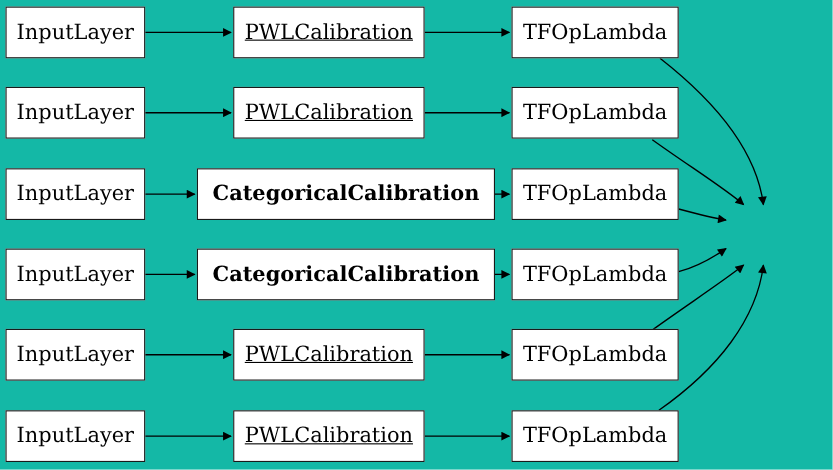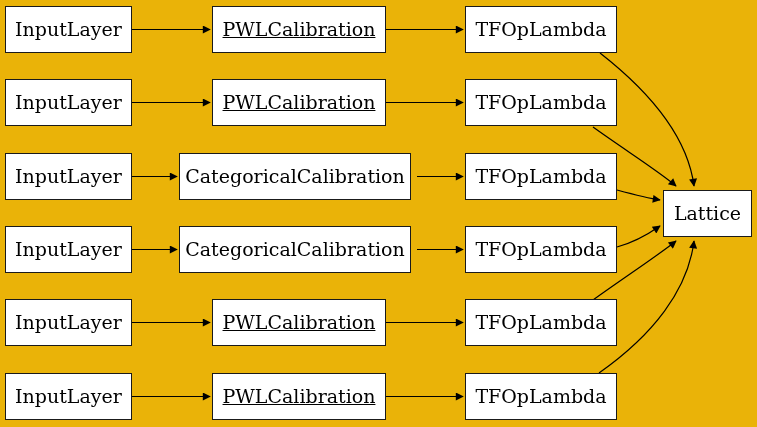--- a/index.html
+++ b/index.html
@@ -4,21 +4,21 @@
 <style>
   html, body {
     margin: 0;
     padding: 0;
     background: #ffffff;
   }
   .canvas {
     position: relative;
     width: 757px;
     height: 427px;
-    background: #eab308;
+    background: #14b8a6;
     font-family: "DejaVu Serif", "Liberation Serif", serif;
     overflow: hidden;
   }
   .edges {
     position: absolute;
     left: 0;
     top: 0;
     width: 757px;
     height: 427px;
   }
@@ -32,21 +32,21 @@
     background: #ffffff;
     color: #000000;
     font-size: 19px;
     line-height: 1;
     white-space: nowrap;
     height: 47px;
   }
   
   .col-input { left: 5px;   width: 127px; }
   .col-pwl   { left: 212px; width: 174px; text-decoration: underline; }
-  .col-cat   { left: 179px; width: 232px; }
+  .col-cat   { left: 179px; width: 271px; font-weight: bold; }
   .col-tfop  { left: 465px; width: 152px; }
   .node-lattice { left: 663px; top: 190px; width: 89px; height: 47px; }
   
   .row-0 { top: 6px; }
   .row-1 { top: 79px; }
   .row-2 { top: 153px; }
   .row-3 { top: 226px; }
   .row-4 { top: 299px; }
   .row-5 { top: 373px; }
   .edge {
@@ -106,15 +106,14 @@
   <div class="node col-tfop  row-3">TFOpLambda</div>
 
   <div class="node col-input row-4">InputLayer</div>
   <div class="node col-pwl   row-4">PWLCalibration</div>
   <div class="node col-tfop  row-4">TFOpLambda</div>
 
   <div class="node col-input row-5">InputLayer</div>
   <div class="node col-pwl   row-5">PWLCalibration</div>
   <div class="node col-tfop  row-5">TFOpLambda</div>
 
-  <div class="node node-lattice">Lattice</div>
 
 </div>
 
 </body></html>

